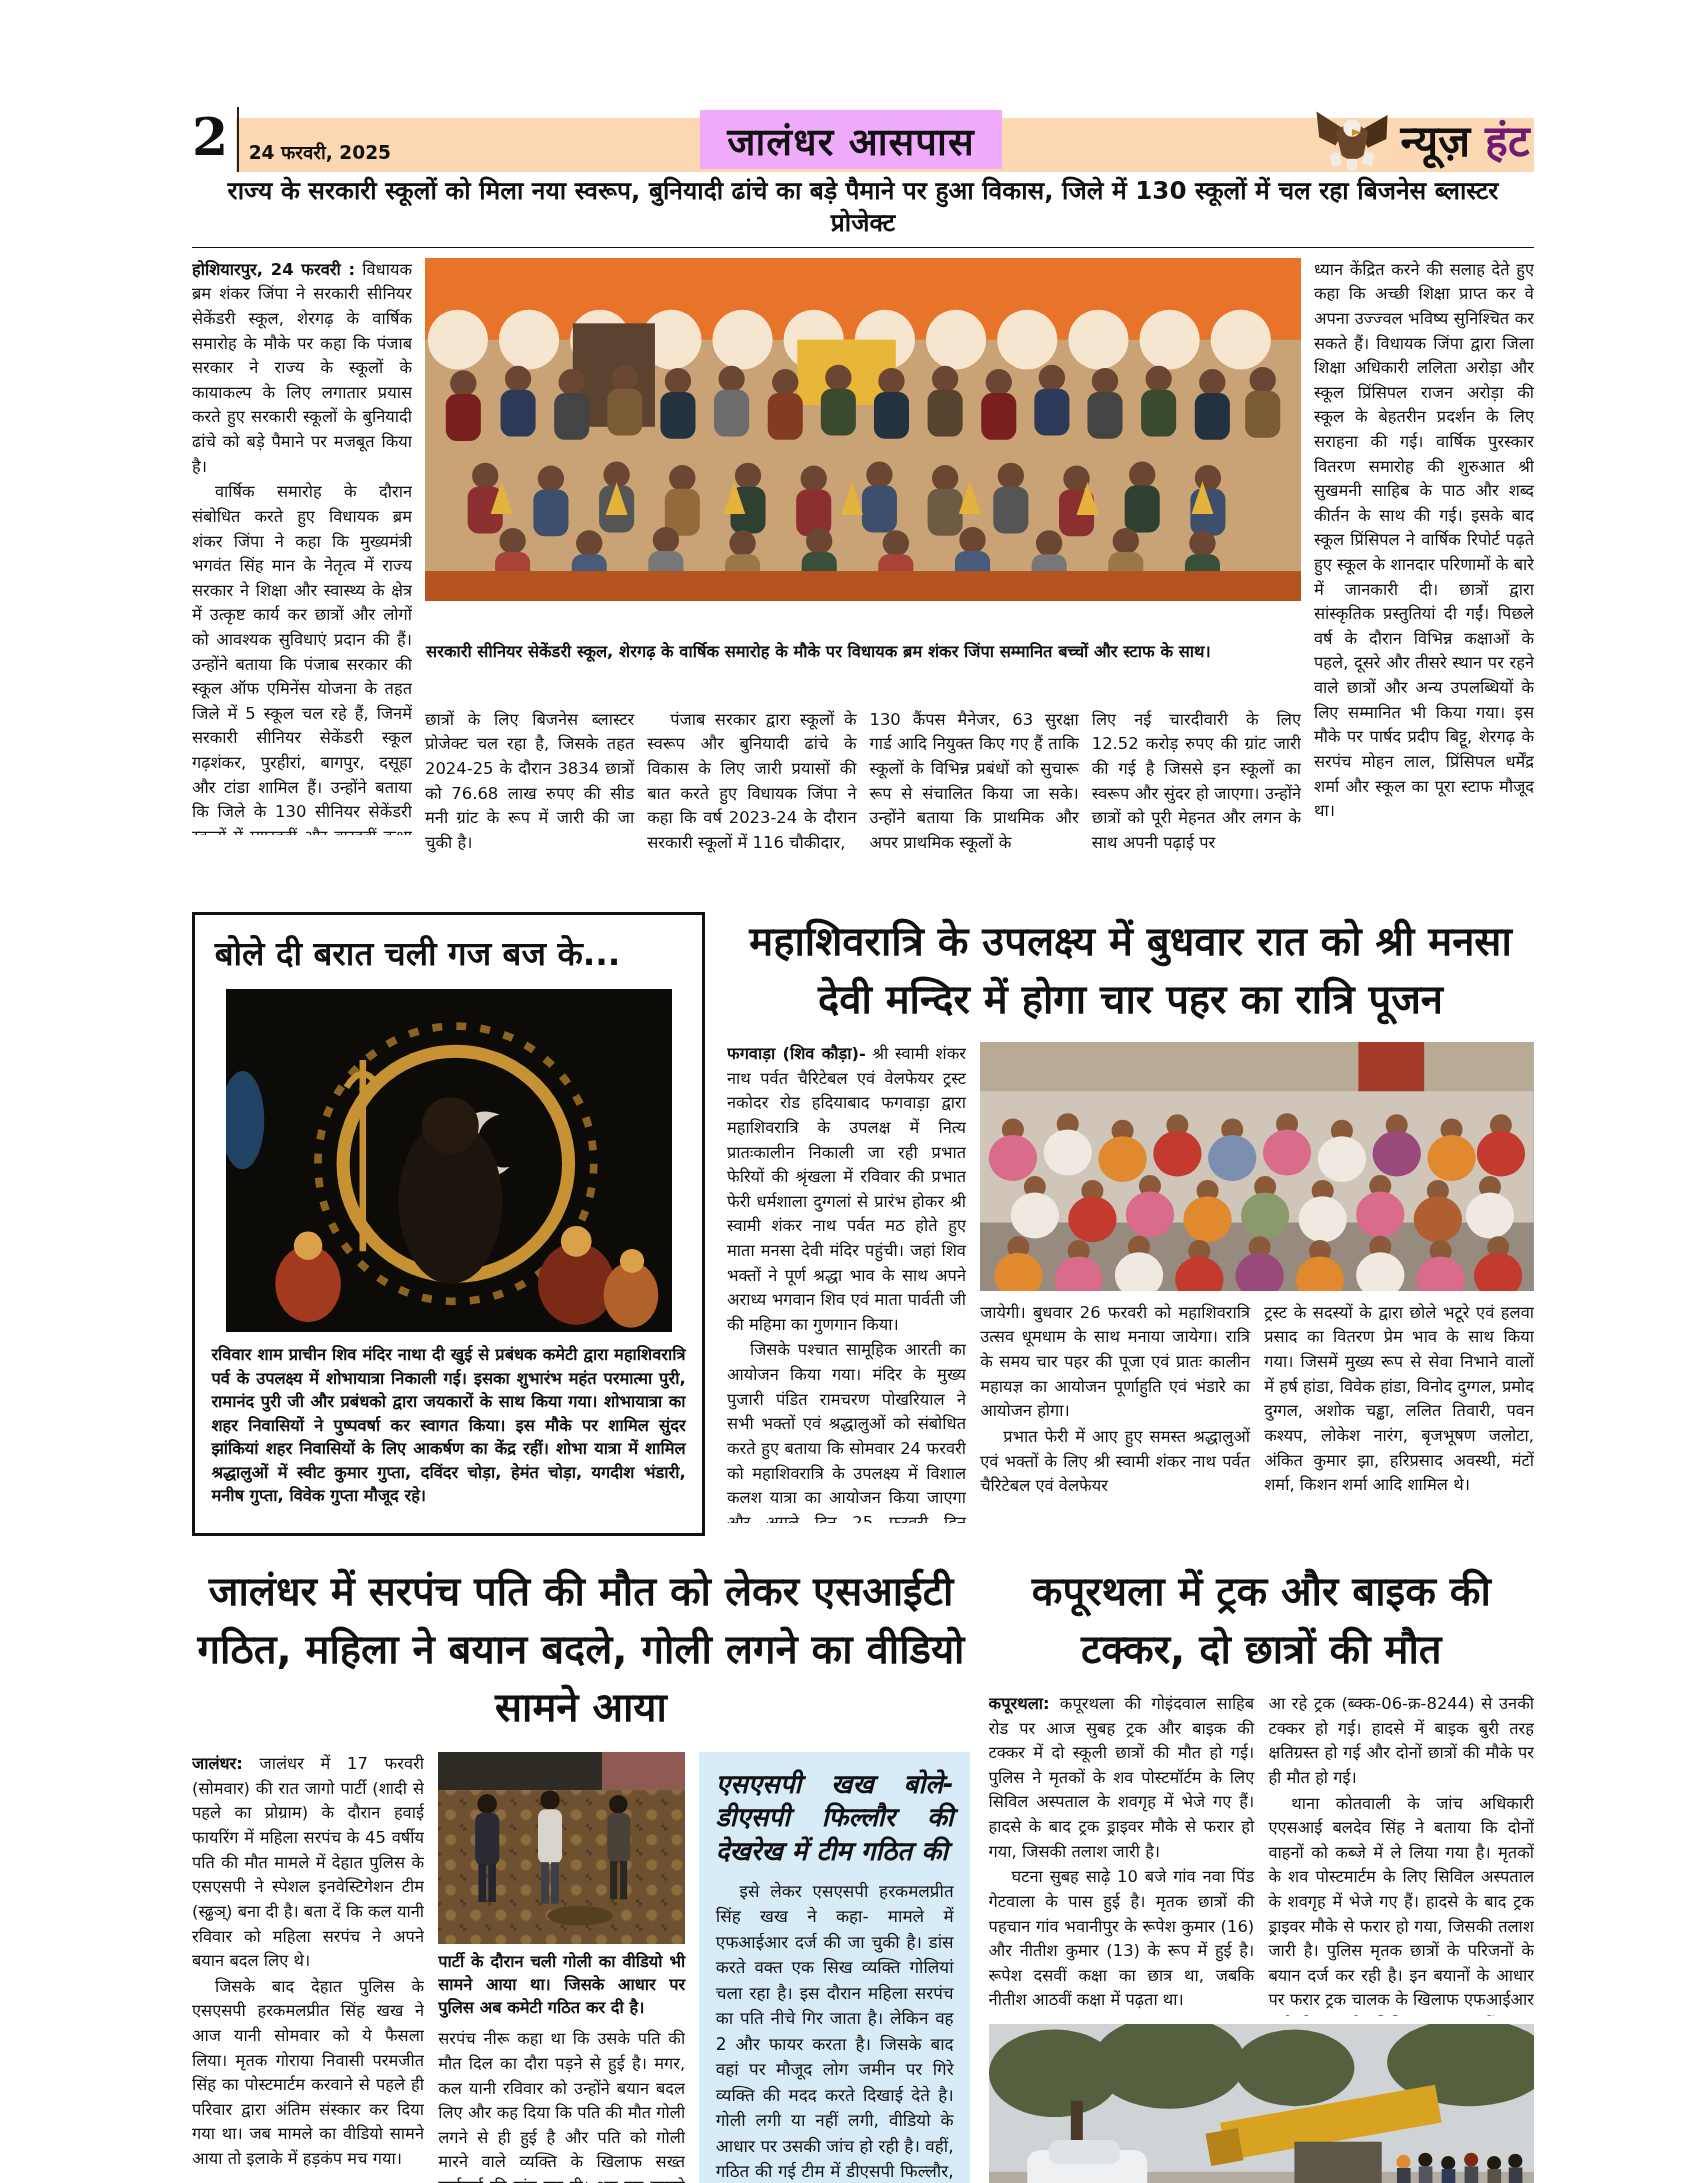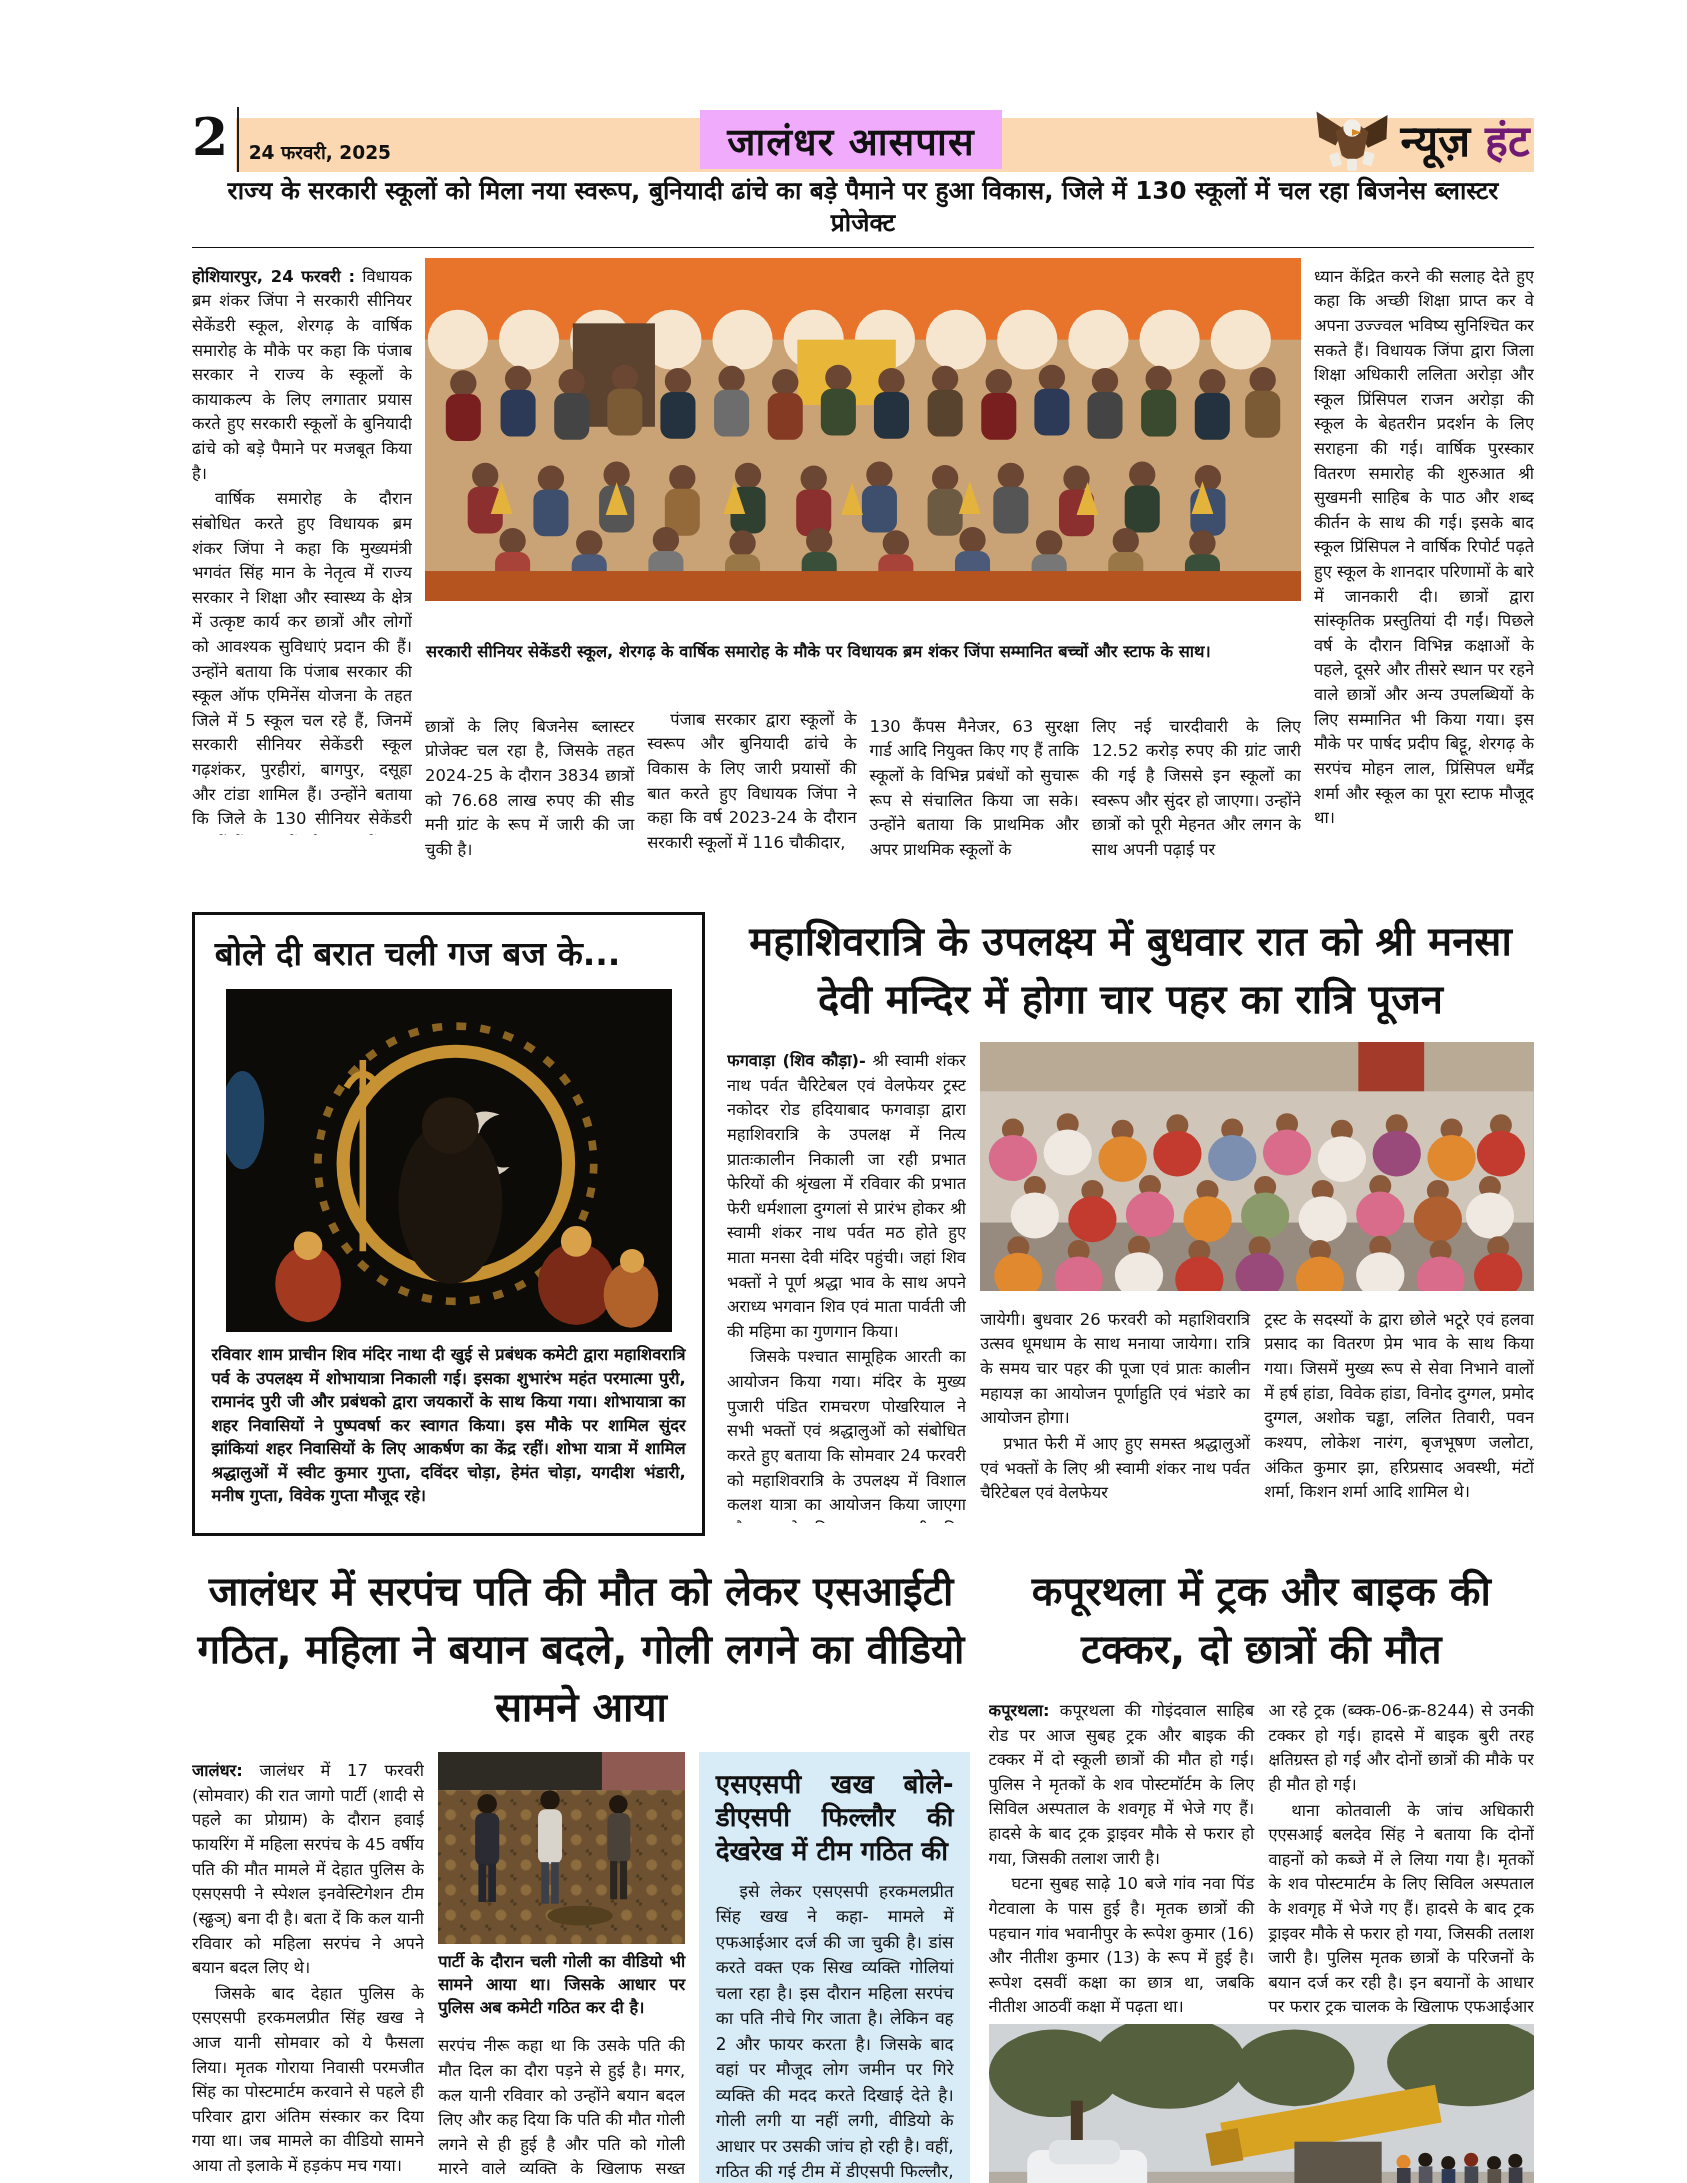--- a/index.html
+++ b/index.html
@@ -21,21 +21,21 @@
   .brand-title .red{color:#701a75;}
   .eagle{width:82px;height:65px;}
 
   
   .rule{border-top:1.6px solid #111;margin:7.7px 0 9.8px 0;}
   .h-xxl{font-size:48px;font-weight:bold;text-align:center;line-height:1.25;margin:14.2px 0 4.4px 0;}
   .h-sub{font-size:24.6px;font-weight:bold;text-align:center;line-height:1.3;margin:3.3px 0 5.5px 0;}
   .h-big{font-size:40px;font-weight:bold;text-align:center;line-height:1.45;margin:0 0 14.2px 0;}
   .body-txt{font-size:16.4px;line-height:1.5;text-align:justify;}
   .body-txt p{margin:0 0 1.1px 0;text-indent:1.4em;}
-  .body-txt p.nofirst{text-indent:0;margin-top:7px;}
+  .body-txt p.nofirst{text-indent:0;}
   .cap{font-size:16.4px;font-weight:bold;line-height:1.4;}
   .photo{position:relative;overflow:hidden;background:#999;}
   .photo svg{display:block;width:100%;height:100%;}
 
   
   .s1-body{display:flex;gap:13px;margin-top:3.3px;}
   .s1-side{width:220px;flex:0 0 220px;height:577px;overflow:hidden;}
   .s1-mid{flex:1;display:flex;flex-direction:column;gap:35px;}
   .s1-photo{height:343px;}
   .s1-cap{margin:5.5px 1.1px 8.7px 1.1px;}
@@ -60,21 +60,21 @@
   .bot-row{display:flex;gap:18.6px;margin-top:26px;}
   .s4{width:778px;flex:0 0 778px;}
   .s4 .h-big{margin-bottom:16.4px;}
   .s4-body{display:flex;gap:14.2px;}
   .s4-col1{width:232px;flex:0 0 232px;height:593px;overflow:hidden;}
   .s4-col2{width:247px;flex:0 0 247px;}
   .s4-photo{height:192px;}
   .s4-cap{margin:6.6px 0 7.7px 0;}
   .s4-col2-txt{height:295px;overflow:hidden;}
   .sidebar{flex:1;background:#d8ecf8;padding:15.3px 16.4px;box-sizing:border-box;height:580px;overflow:hidden;}
-  .sidebar h3{font-size:26px;font-weight:bold;line-height:1.3;margin:0 0 9.8px 0;}
+  .sidebar h3{font-size:26px;font-weight:bold;line-height:1.3;margin:0 0 9.8px 0;font-style:italic;}
   .sidebar .body-txt{font-size:17px;}
   .s5{flex:1;}
   .s5-cols{display:flex;gap:14.2px;height:324px;overflow:hidden;}
   .s5-cols .c{flex:1;}
   .s5-photo{height:219px;margin-top:7.7px;}
 </style>
 </head>
 <body>
 
 <div class="page">

